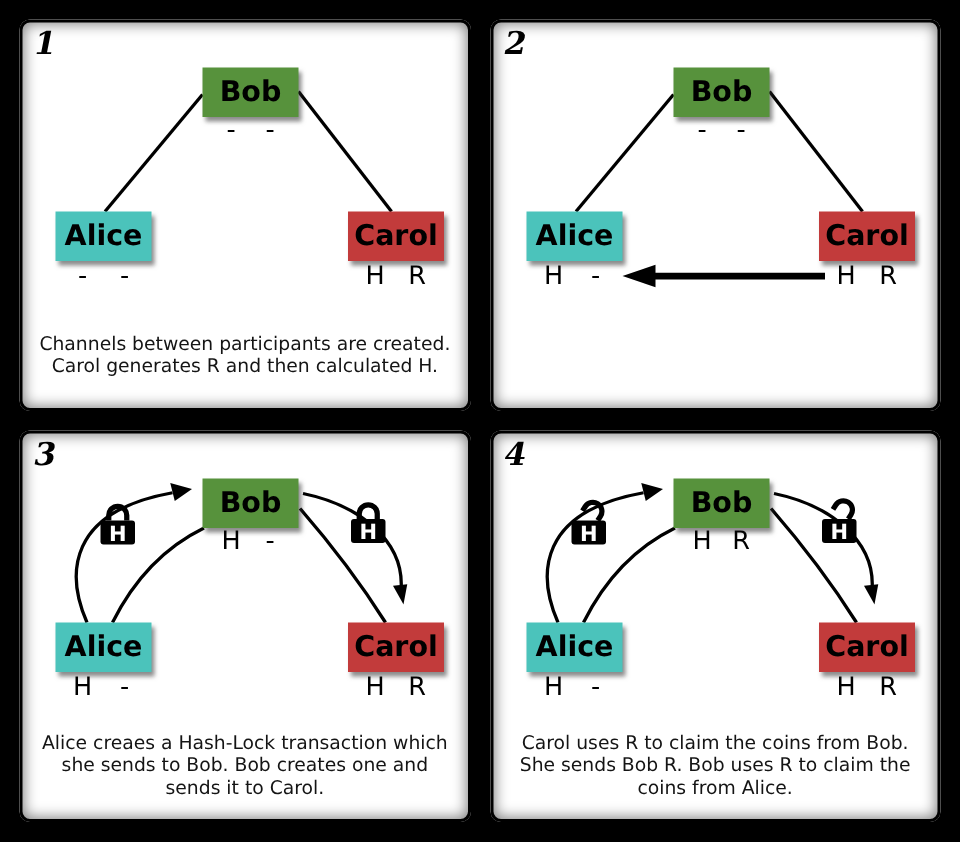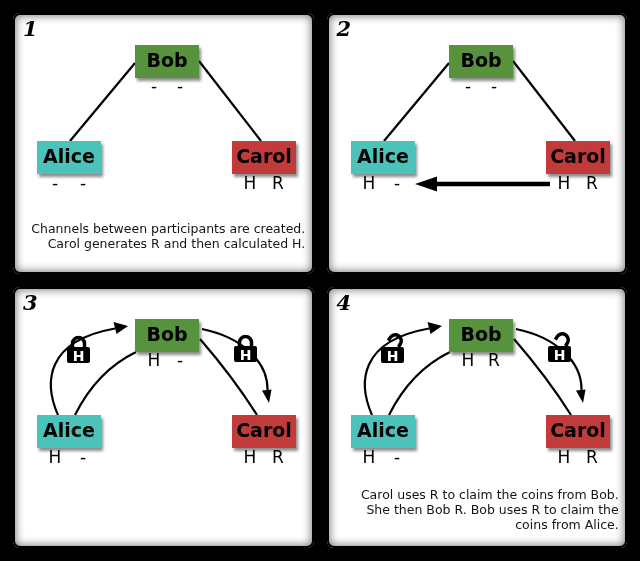--- a/index.html
+++ b/index.html
@@ -15,21 +15,21 @@
     display:flex;flex-direction:column;align-items:center;overflow:hidden;
   }
   .panel-number{
     position:absolute;top:3px;left:10px;
     font-family:"DejaVu Serif",serif;font-style:italic;font-weight:bold;
     font-size:21px;color:#000;
   }
   svg.diagram{flex:none;margin-top:12px;}
   .caption-wrap{flex:1;display:flex;align-items:center;justify-content:center;width:100%;}
   .caption{
-    margin:0 6px;max-width:284px;text-align:right;color:#141414;
+    margin:0 6px;max-width:284px;text-align:center;color:#141414;
     font-family:"DejaVu Sans",sans-serif;font-size:12.5px;line-height:15px;
   }
   
   .box{stroke:none;filter:drop-shadow(2.5px 3px 1.5px rgba(45,45,45,0.55));}
   .name{font-family:"DejaVu Sans",sans-serif;font-weight:600;font-size:19px;fill:#000;text-anchor:middle;}
   .lab{font-family:"DejaVu Sans",sans-serif;font-weight:500;font-size:17px;fill:#000;text-anchor:middle;}
   .ch{stroke:#000;stroke-width:2.2;fill:none;}
   .fat{stroke:#000;stroke-width:4.5;}
   .ah{fill:#000;stroke:none;}
   .lockbody{fill:#000;stroke:none;}
@@ -117,20 +117,23 @@
       <text class="lab" x="163" y="67">-</text>
       <rect class="box" x="20" y="116" width="64" height="33" fill="#4BC3BB"></rect>
       <text class="name" x="52" y="138">Alice</text>
       <text class="lab" x="38" y="164">H</text>
       <text class="lab" x="66" y="164">-</text>
       <rect class="box" x="215" y="116" width="64" height="33" fill="#C23B3B"></rect>
       <text class="name" x="247" y="138">Carol</text>
       <text class="lab" x="233" y="164">H</text>
       <text class="lab" x="261" y="164">R</text>
     </svg>
+    <div class="caption-wrap">
+      <p class="caption">Alice creaes a Hash-Lock transaction which she sends to Bob. Bob creates one and sends it to Carol.</p>
+    </div>
   </section>
 
   <section class="panel">
     <div class="panel-number">4</div>
     <svg class="diagram" width="292" height="172" viewBox="0 0 292 172">
       <path class="ch" d="M 58,116 Q 80,72 119,53"></path>
       <path class="ch" d="M 183,40 Q 216,78 240,116"></path>
       <g>
         <path class="ch" d="M 41,116 C 27,84 28,42 98,29.5"></path>
         <polygon class="ah" points="111,27 96.5,23 99.5,35"></polygon>
@@ -156,17 +159,17 @@
       <rect class="box" x="20" y="116" width="64" height="33" fill="#4BC3BB"></rect>
       <text class="name" x="52" y="138">Alice</text>
       <text class="lab" x="38" y="164">H</text>
       <text class="lab" x="66" y="164">-</text>
       <rect class="box" x="215" y="116" width="64" height="33" fill="#C23B3B"></rect>
       <text class="name" x="247" y="138">Carol</text>
       <text class="lab" x="233" y="164">H</text>
       <text class="lab" x="261" y="164">R</text>
     </svg>
     <div class="caption-wrap">
-      <p class="caption">Carol uses R to claim the coins from Bob. She then Bob R. Bob uses R to claim the coins from Alice.</p>
+      <p class="caption">Carol uses R to claim the coins from Bob. She sends Bob R. Bob uses R to claim the coins from Alice.</p>
     </div>
   </section>
 
 </div>
 
 </body></html>

